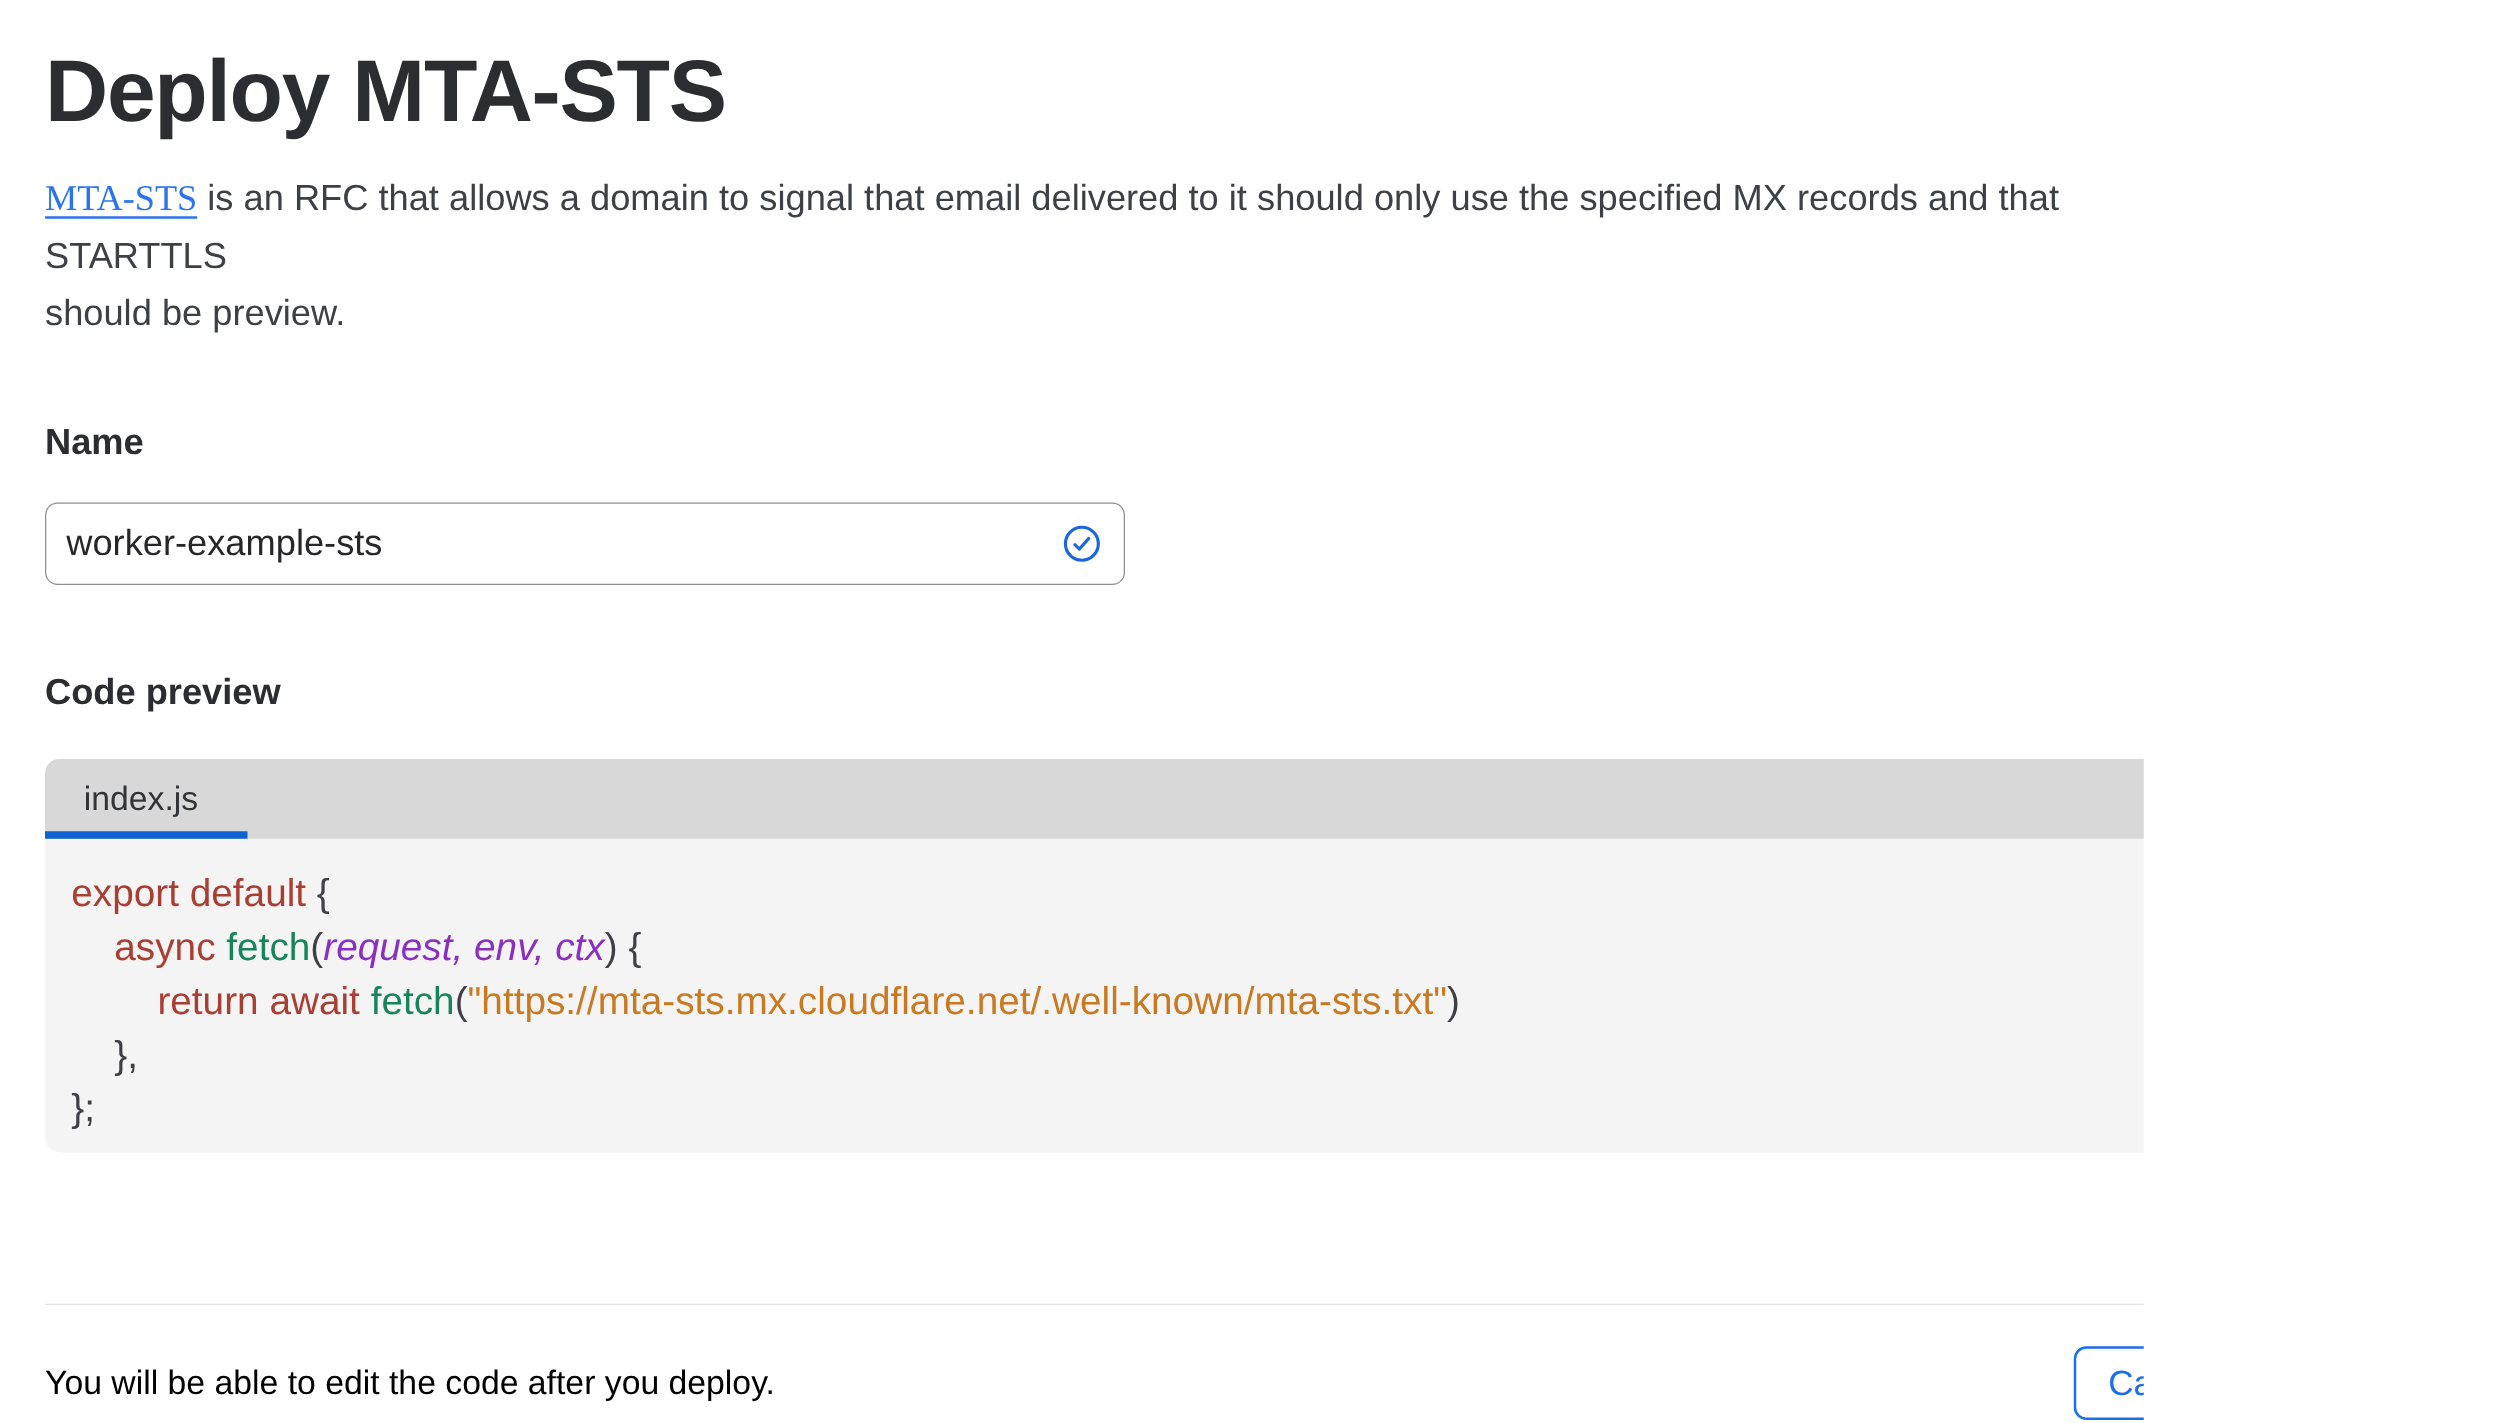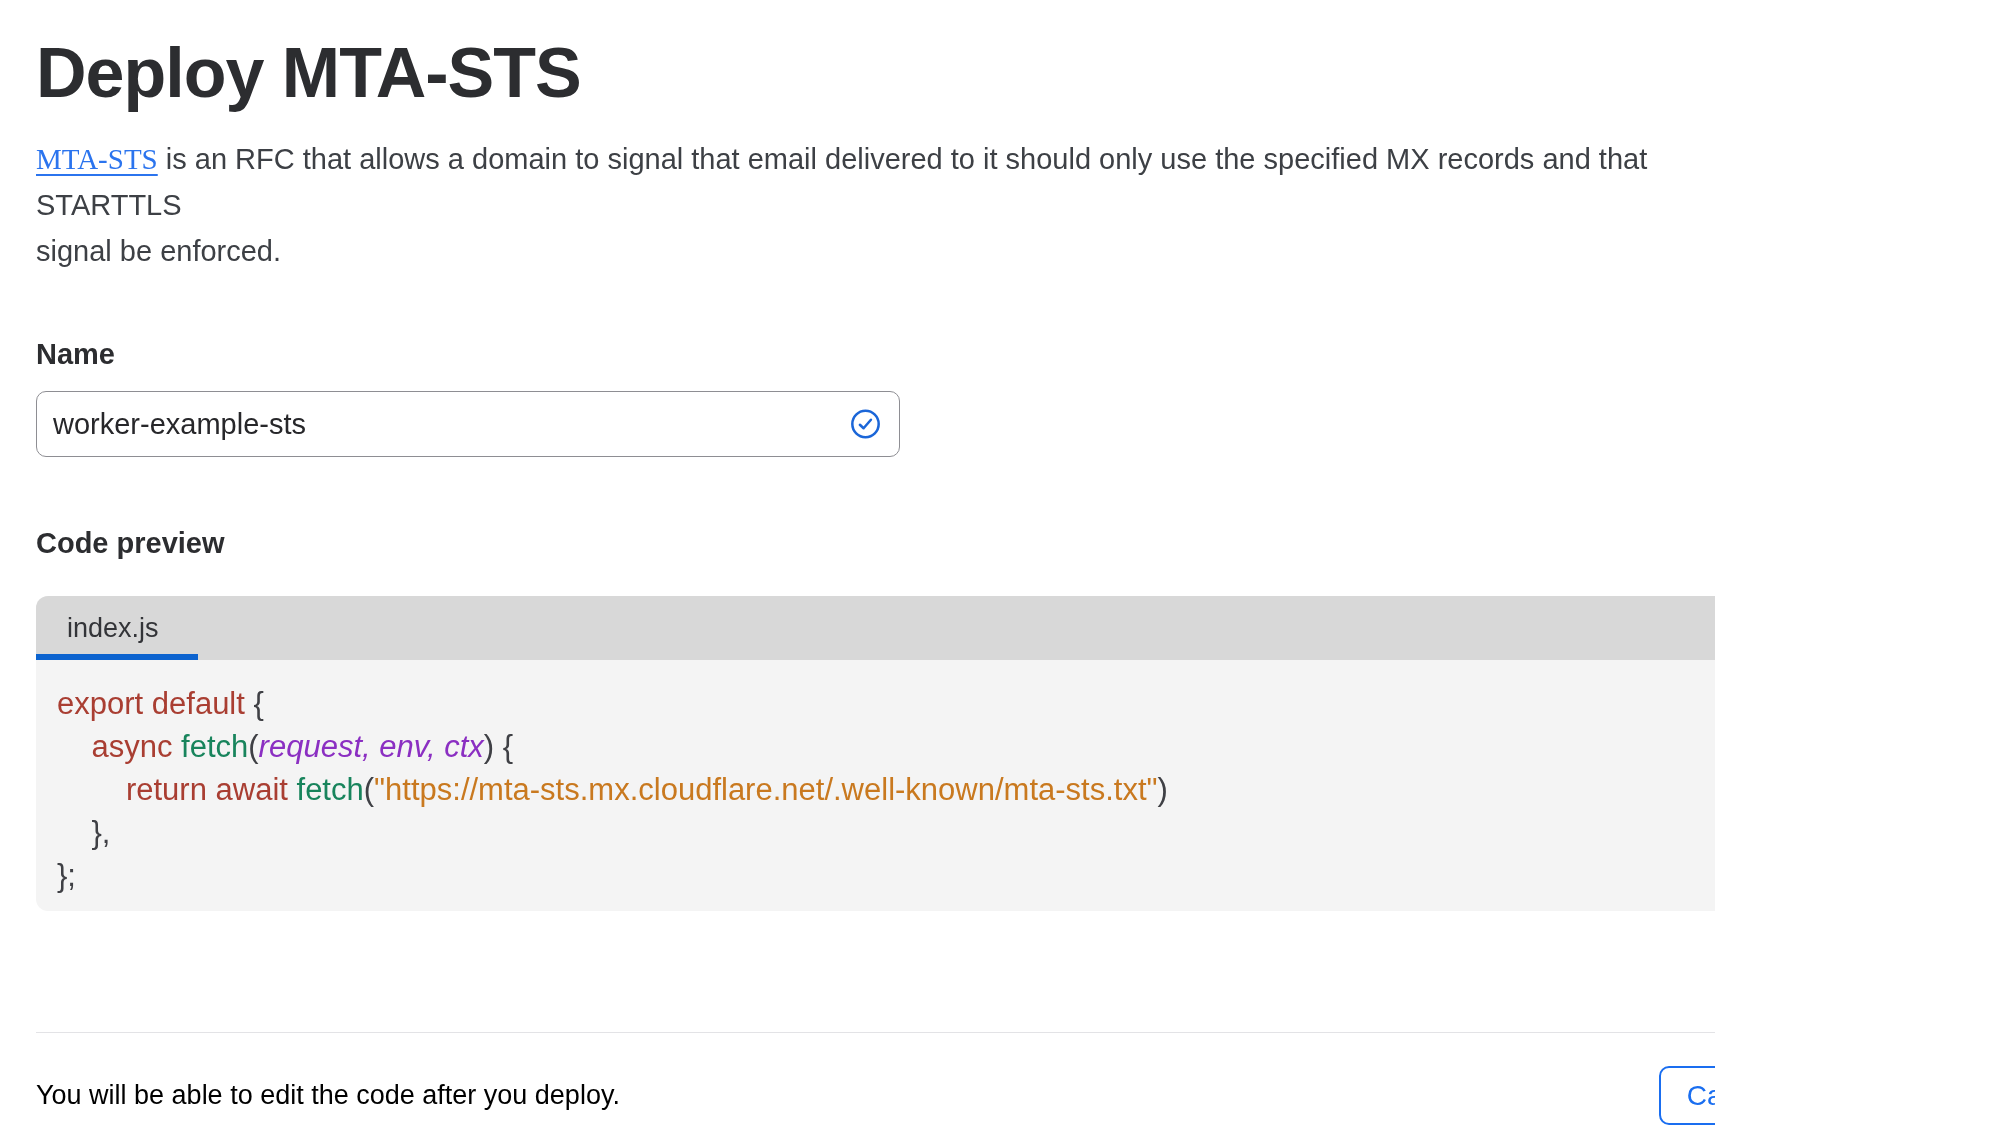--- a/index.html
+++ b/index.html
@@ -31,21 +31,21 @@
     text-decoration-thickness: 2px;
     text-underline-offset: 5px;
     cursor: pointer;
     font-family: Liberation Serif, serif;
   }
   .field-label {
     margin-top: 64px;
     font-size: 29px; font-weight: 700;
     color: #2c2d30;
   }
-  .input-wrap { margin-top: 20px; position: relative; width: 864px; height: 66px; }
+  .input-wrap { margin-top: 31px; position: relative; width: 864px; height: 66px; }
   .text-input {
     width: 100%; height: 100%;
     border: 1.5px solid #8e8e93; border-radius: 10px;
     padding: 0 64px 0 16px;
     font-size: 29px; font-family: inherit; color: #27272a;
     background: #fff; outline: none;
   }
   .check-icon { position: absolute; right: 19px; top: 50%; transform: translateY(-50%); width: 31px; height: 31px; }
   .code-label { margin-top: 70px; }
   .code-editor {
@@ -99,21 +99,21 @@
   .btn-outline { background: #ffffff; border: 2px solid #1a6ef0; color: #1a6ef0; }
   .btn-primary { background: #1a6ef0; border: 2px solid #0f172a; color: #ffffff; }
 </style>
 </head>
 <body>
 
 <div class="page">
 
   <h1 class="title">Deploy MTA-STS</h1>
 
-  <p class="intro"><a class="link" href="#">MTA-STS</a><span> is an RFC that allows a domain to signal that email delivered to it should only use the specified MX records and that STARTTLS</span><br><span>signal be enforced.</span></p>
+  <p class="intro"><a class="link" href="#">MTA-STS</a><span> is an RFC that allows a domain to signal that email delivered to it should only use the specified MX records and that STARTTLS</span><br><span>should be preview.</span></p>
 
   <div class="field-label">Name</div>
 
   <div class="input-wrap">
     <input type="text" class="text-input" value="worker-example-sts" style="">
     <svg class="check-icon" viewBox="0 0 32 32">
       <circle cx="16" cy="16" r="13.6" fill="none" stroke="#1b66d8" stroke-width="2.6"></circle>
       <path d="M10.2 16.8 L14 20.4 L21.6 11.6" fill="none" stroke="#1b66d8" stroke-width="2.6" stroke-linecap="round" stroke-linejoin="round"></path>
     </svg>
   </div>

